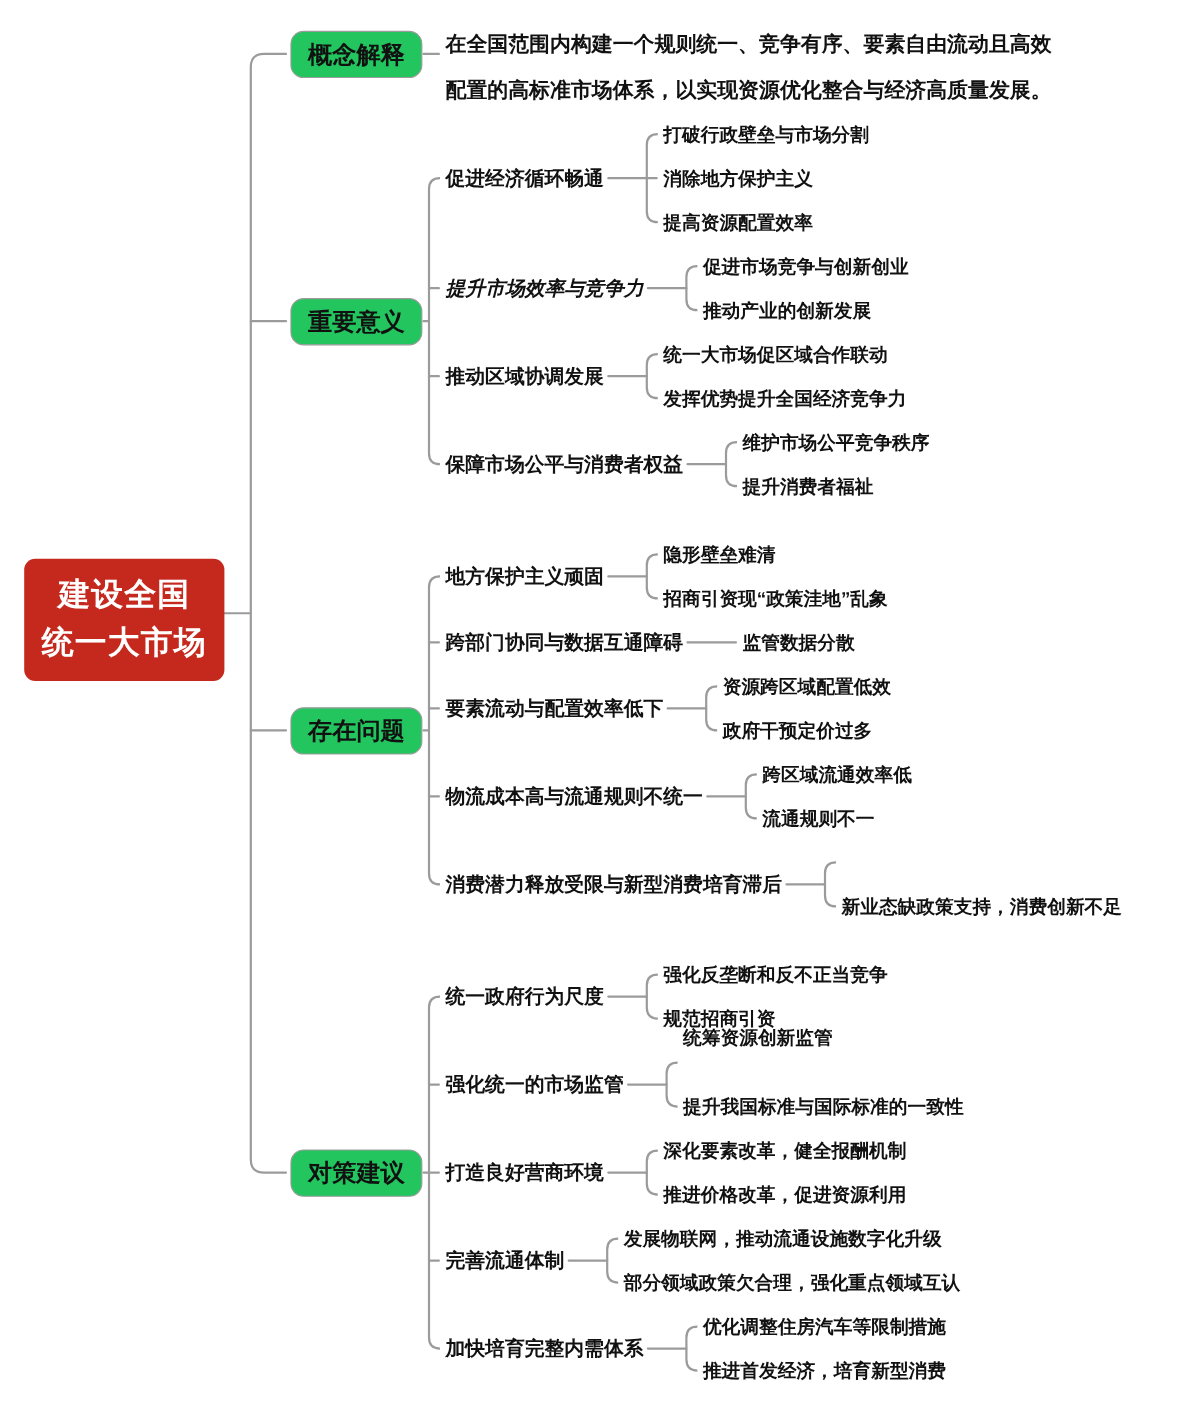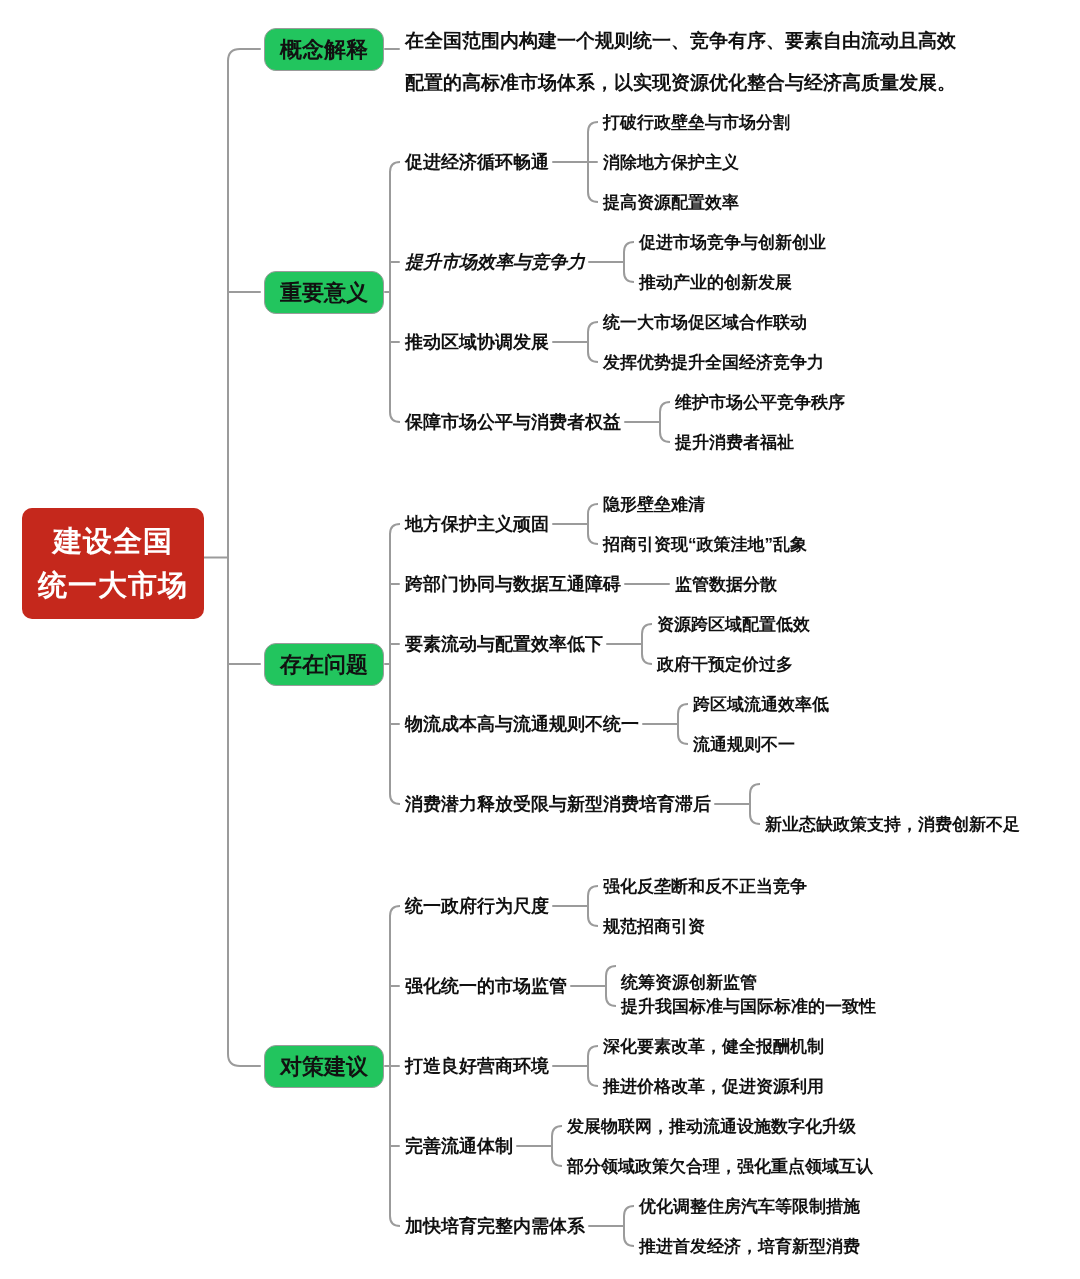--- a/index.html
+++ b/index.html
@@ -108,21 +108,21 @@
     <div class="node topic" style="left: 405px; top: 713px;">物流成本高与流通规则不统一</div>
     <div class="node detail" style="left: 693px; top: 693.5px;">跨区域流通效率低</div>
     <div class="node detail" style="left: 693px; top: 733.5px;">流通规则不一</div>
     <div class="node topic" style="left: 405px; top: 793px;">消费潜力释放受限与新型消费培育滞后</div>
     <div class="node detail" style="left: 765px; top: 813.5px;">新业态缺政策支持，消费创新不足</div>
     <div class="node branch-box" style="left: 264px; top: 1044.5px;">对策建议</div>
     <div class="node topic" style="left: 405px; top: 895px;">统一政府行为尺度</div>
     <div class="node detail" style="left: 603px; top: 875.5px;">强化反垄断和反不正当竞争</div>
     <div class="node detail" style="left: 603px; top: 915.5px;">规范招商引资</div>
     <div class="node topic" style="left: 405px; top: 975px;">强化统一的市场监管</div>
-    <div class="node detail" style="left: 621px; top: 972px; text-align: center;">统筹资源创新监管</div>
+    <div class="node detail" style="left: 621px; top: 933px; text-align: center;">统筹资源创新监管</div>
     <div class="node detail" style="left: 621px; top: 995.5px;">提升我国标准与国际标准的一致性</div>
     <div class="node topic" style="left: 405px; top: 1055px;">打造良好营商环境</div>
     <div class="node detail" style="left: 603px; top: 1035.5px;">深化要素改革，健全报酬机制</div>
     <div class="node detail" style="left: 603px; top: 1075.5px;">推进价格改革，促进资源利用</div>
     <div class="node topic" style="left: 405px; top: 1135px;">完善流通体制</div>
     <div class="node detail" style="left: 567px; top: 1115.5px;">发展物联网，推动流通设施数字化升级</div>
     <div class="node detail" style="left: 567px; top: 1155.5px;">部分领域政策欠合理，强化重点领域互认</div>
     <div class="node topic" style="left: 405px; top: 1215px;">加快培育完整内需体系</div>
     <div class="node detail" style="left: 639px; top: 1195.5px;">优化调整住房汽车等限制措施</div>
     <div class="node detail" style="left: 639px; top: 1235.5px;">推进首发经济，培育新型消费</div>

